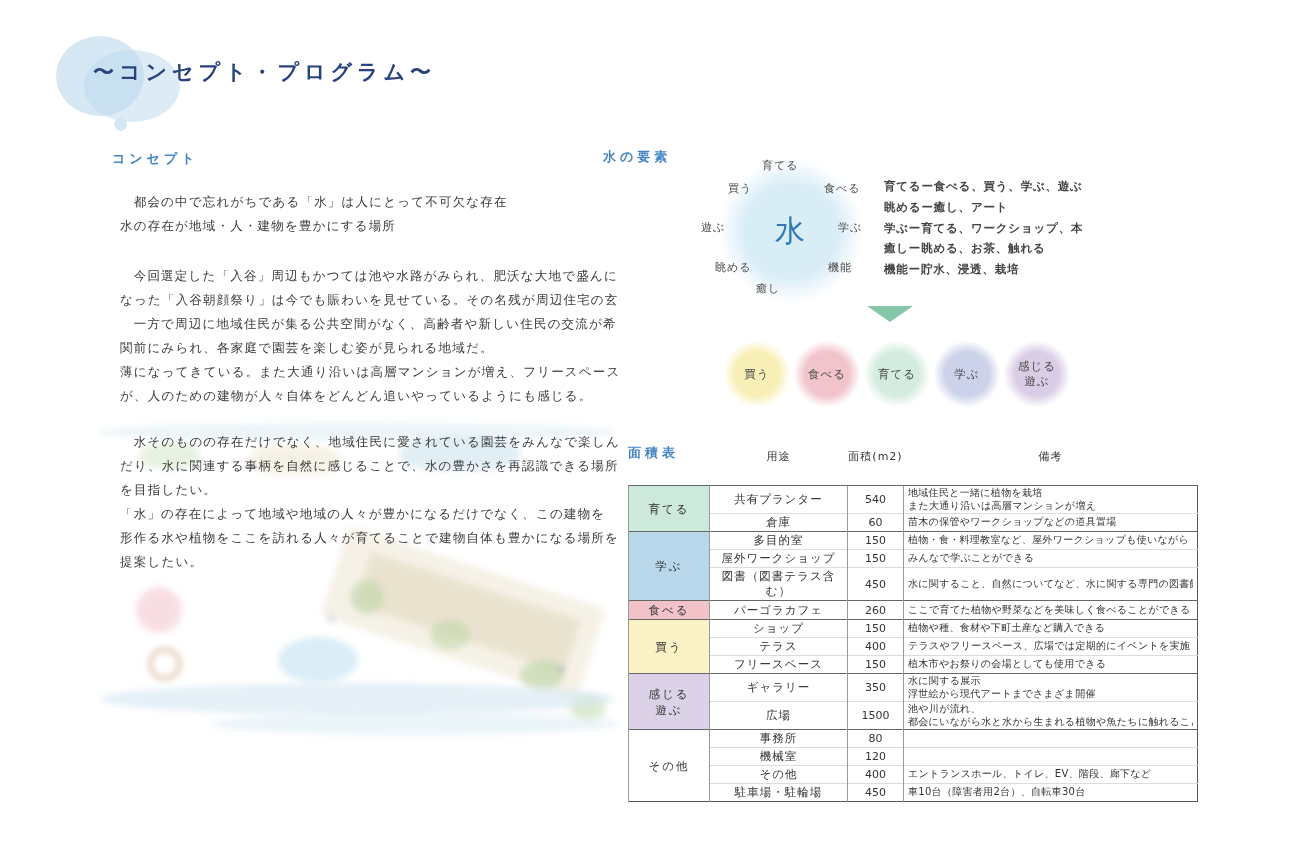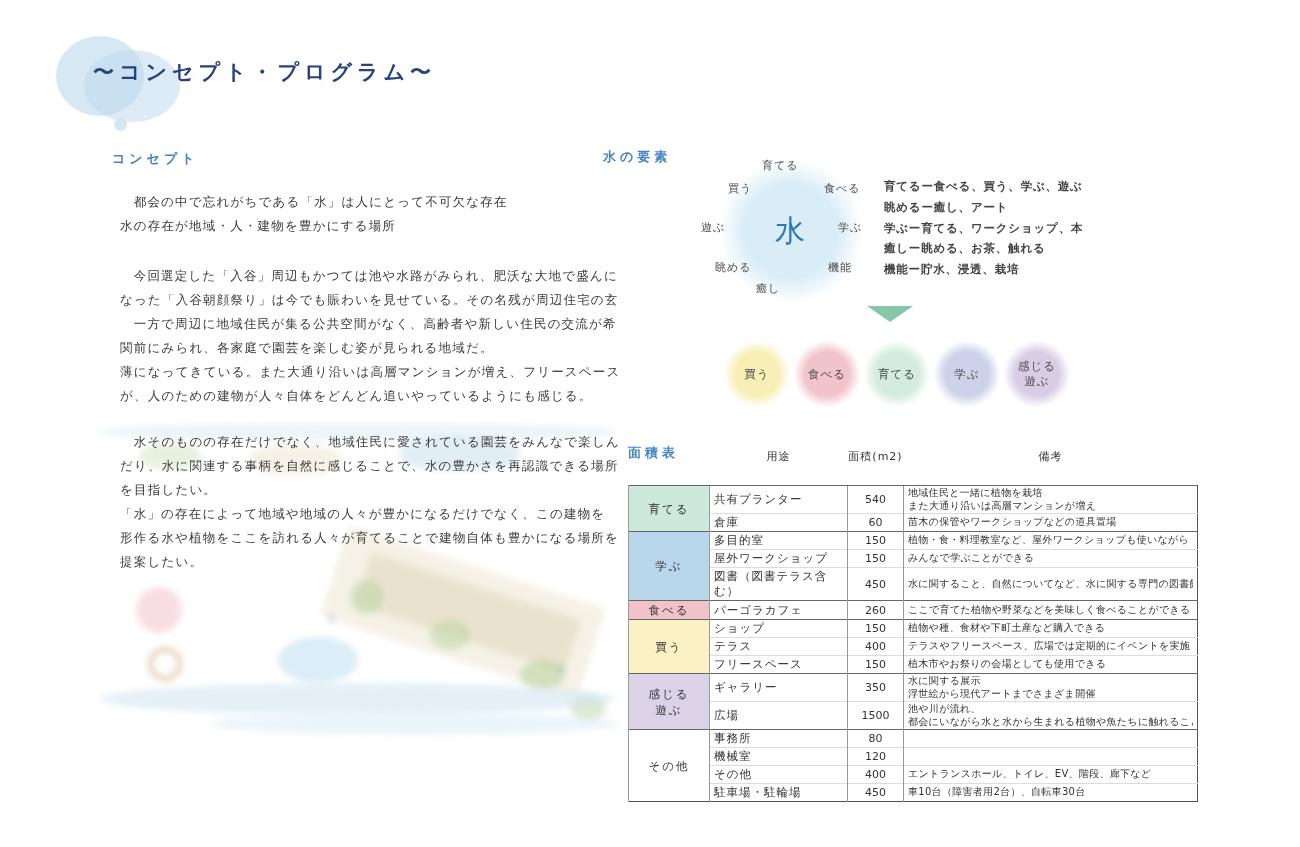--- a/index.html
+++ b/index.html
@@ -73,21 +73,21 @@
   
   .area-table{position:absolute;left:628px;top:449px;width:569px;border-collapse:collapse;table-layout:fixed;z-index:2;}
   .area-table thead td{border:none;text-align:center;font-size:11px;color:#333;padding:0 0 21px 0;
     letter-spacing:1px;white-space:nowrap;overflow:visible;}
   .area-table tbody{border:1.5px solid #555;}
   .area-table tbody td{border-left:1px solid #999;border-top:1px solid #dcdcdc;
     padding:1px 4px;vertical-align:middle;}
   .area-table tbody tr.gstart td{border-top:1.4px solid #666;}
   td.cat{ text-align:center;font-size:11.5px;letter-spacing:2px;color:#333;}
   td.cat div{line-height:16px;}
-  td.use{text-align:left;font-size:11.5px;letter-spacing:1px;color:#333;height:15px;font-family:Liberation Mono, monospace;}
+  td.use{text-align:center;font-size:11.5px;letter-spacing:1px;color:#333;height:15px;font-family:Liberation Mono, monospace;}
   td.area{text-align:center;font-size:11px;color:#333;}
   td.note{font-size:10px;color:#333;letter-spacing:.3px;}
   td.note div{line-height:12.5px;white-space:nowrap;overflow:hidden;}
 </style>
 </head>
 <body>
 
 <div class="page">
 
   <span class="blob b1"></span>

